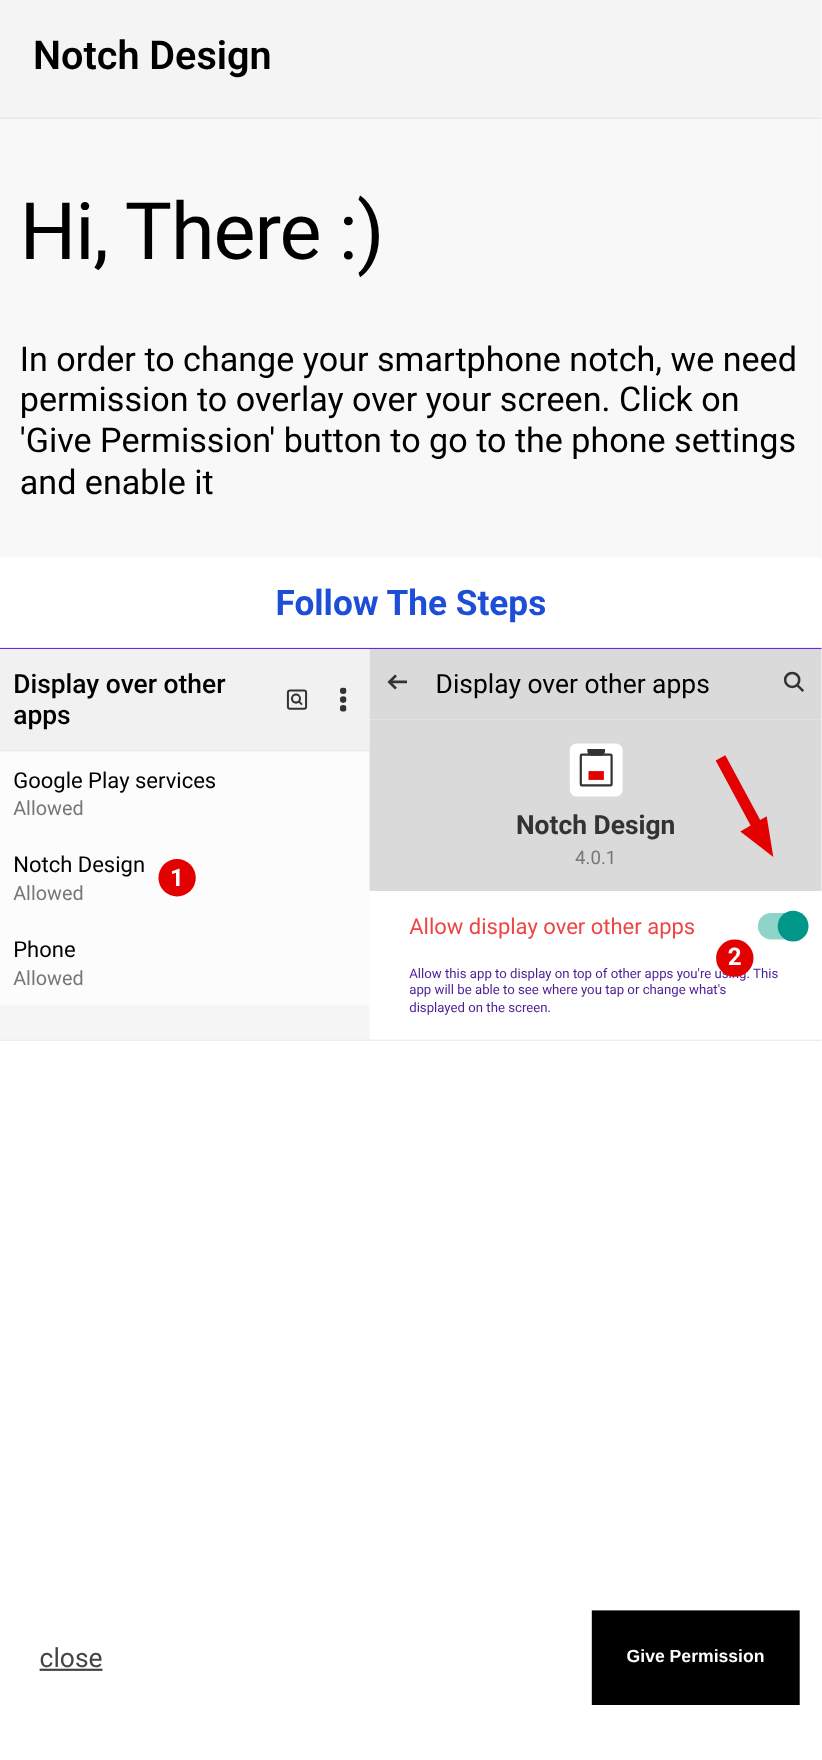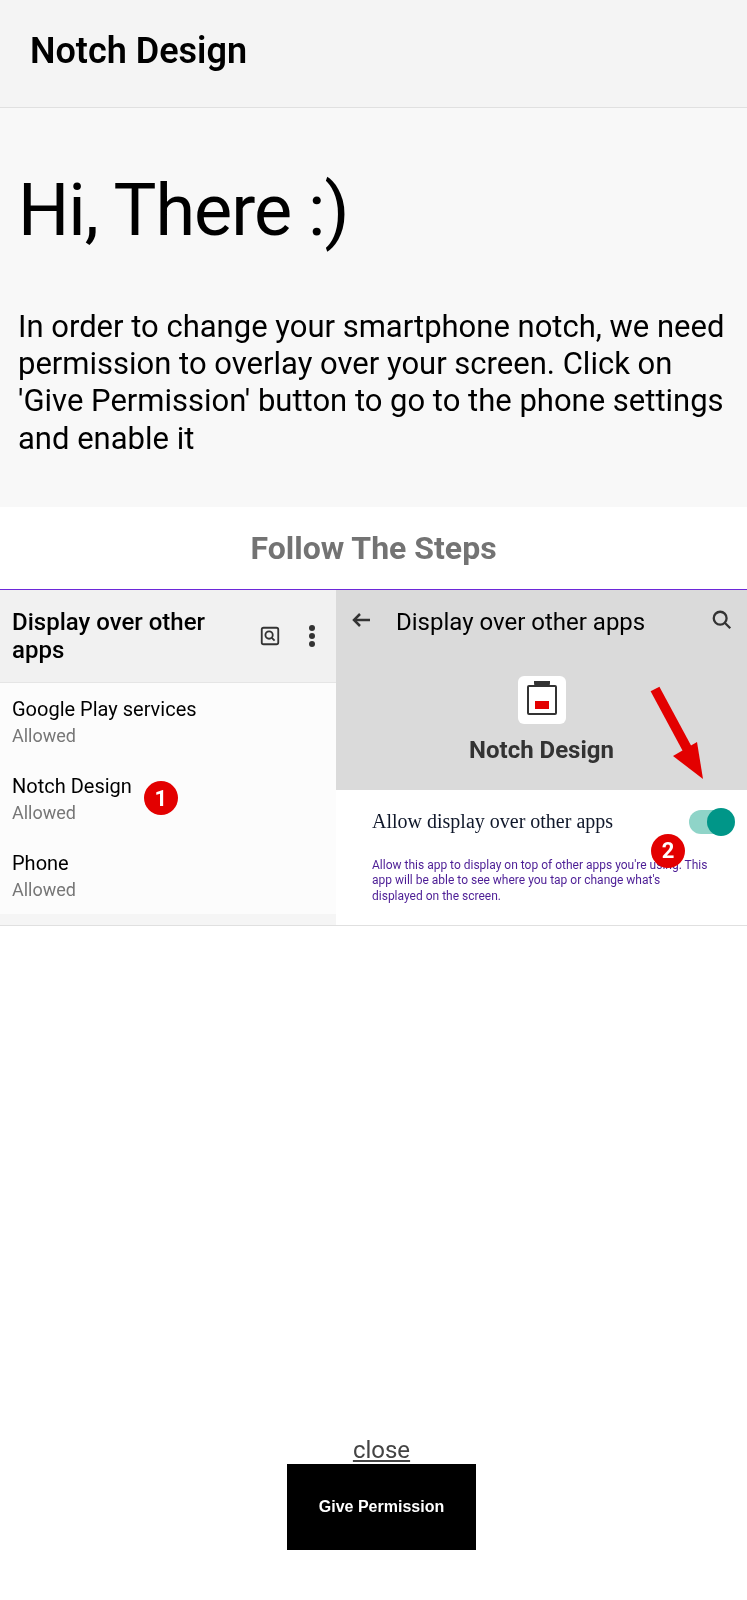--- a/index.html
+++ b/index.html
@@ -43,21 +43,21 @@
       margin-top: 11px;
     }
     .steps-header {
       background: #ffffff;
       text-align: center;
       padding: 22px 0;
     }
     .steps-title {
       font-size: 32px;
       font-weight: 700;
-      color: #737373;
+      color: #1d4ed8;
     }
     .screenshots {
       display: flex;
       border-top: 1px solid #6d28d9;
       border-bottom: 1px solid #e0e0e0;
     }
     .screenshot-left {
       width: 336px;
       background: #f5f5f5;
     }
@@ -189,23 +189,22 @@
       height: 90px;
     }
     .switch-row {
       display: flex;
       align-items: center;
       padding: 20px 16px 8px 36px;
       position: relative;
     }
     .switch-label {
       font-size: 20px;
-      color: #0f172a;
+      color: #ef4444;
       flex: 1;
-      font-family: Liberation Serif, serif;
     }
     .toggle {
       width: 42px;
       height: 24px;
       background: #8fd4c8;
       border-radius: 12px;
       position: relative;
     }
     .toggle-knob {
       position: absolute;
@@ -229,21 +228,20 @@
     }
     .footer {
       position: absolute;
       bottom: 0;
       left: 0;
       right: 0;
       display: flex;
       align-items: center;
       justify-content: space-between;
       padding: 30px 20px 50px 36px;
-      flex-direction: column;
     }
     .close-link {
       font-size: 24px;
       color: #444;
       text-decoration: underline;
       cursor: pointer;
     }
     .permission-btn {
       background: #000;
       color: #fff;
@@ -328,20 +326,21 @@
     </div>
 
     <div class="app-detail">
       <div class="app-icon-wrap">
         <div class="app-icon-inner">
           <div class="app-icon-notch"></div>
           <div class="app-icon-part"></div>
         </div>
       </div>
       <div class="app-detail-name">Notch Design</div>
+      <div class="app-detail-version">4.0.1</div>
       <div class="arrow">
         <svg width="60" height="95" viewBox="0 0 60 95">
           <line x1="10" y1="5" x2="45" y2="70" stroke="#e30000" stroke-width="10"></line>
           <polygon points="58,95 28,72 52,58" fill="#e30000"></polygon>
         </svg>
       </div>
     </div>
 
     <div class="switch-row">
       <div class="switch-label">Allow display over other apps</div>

